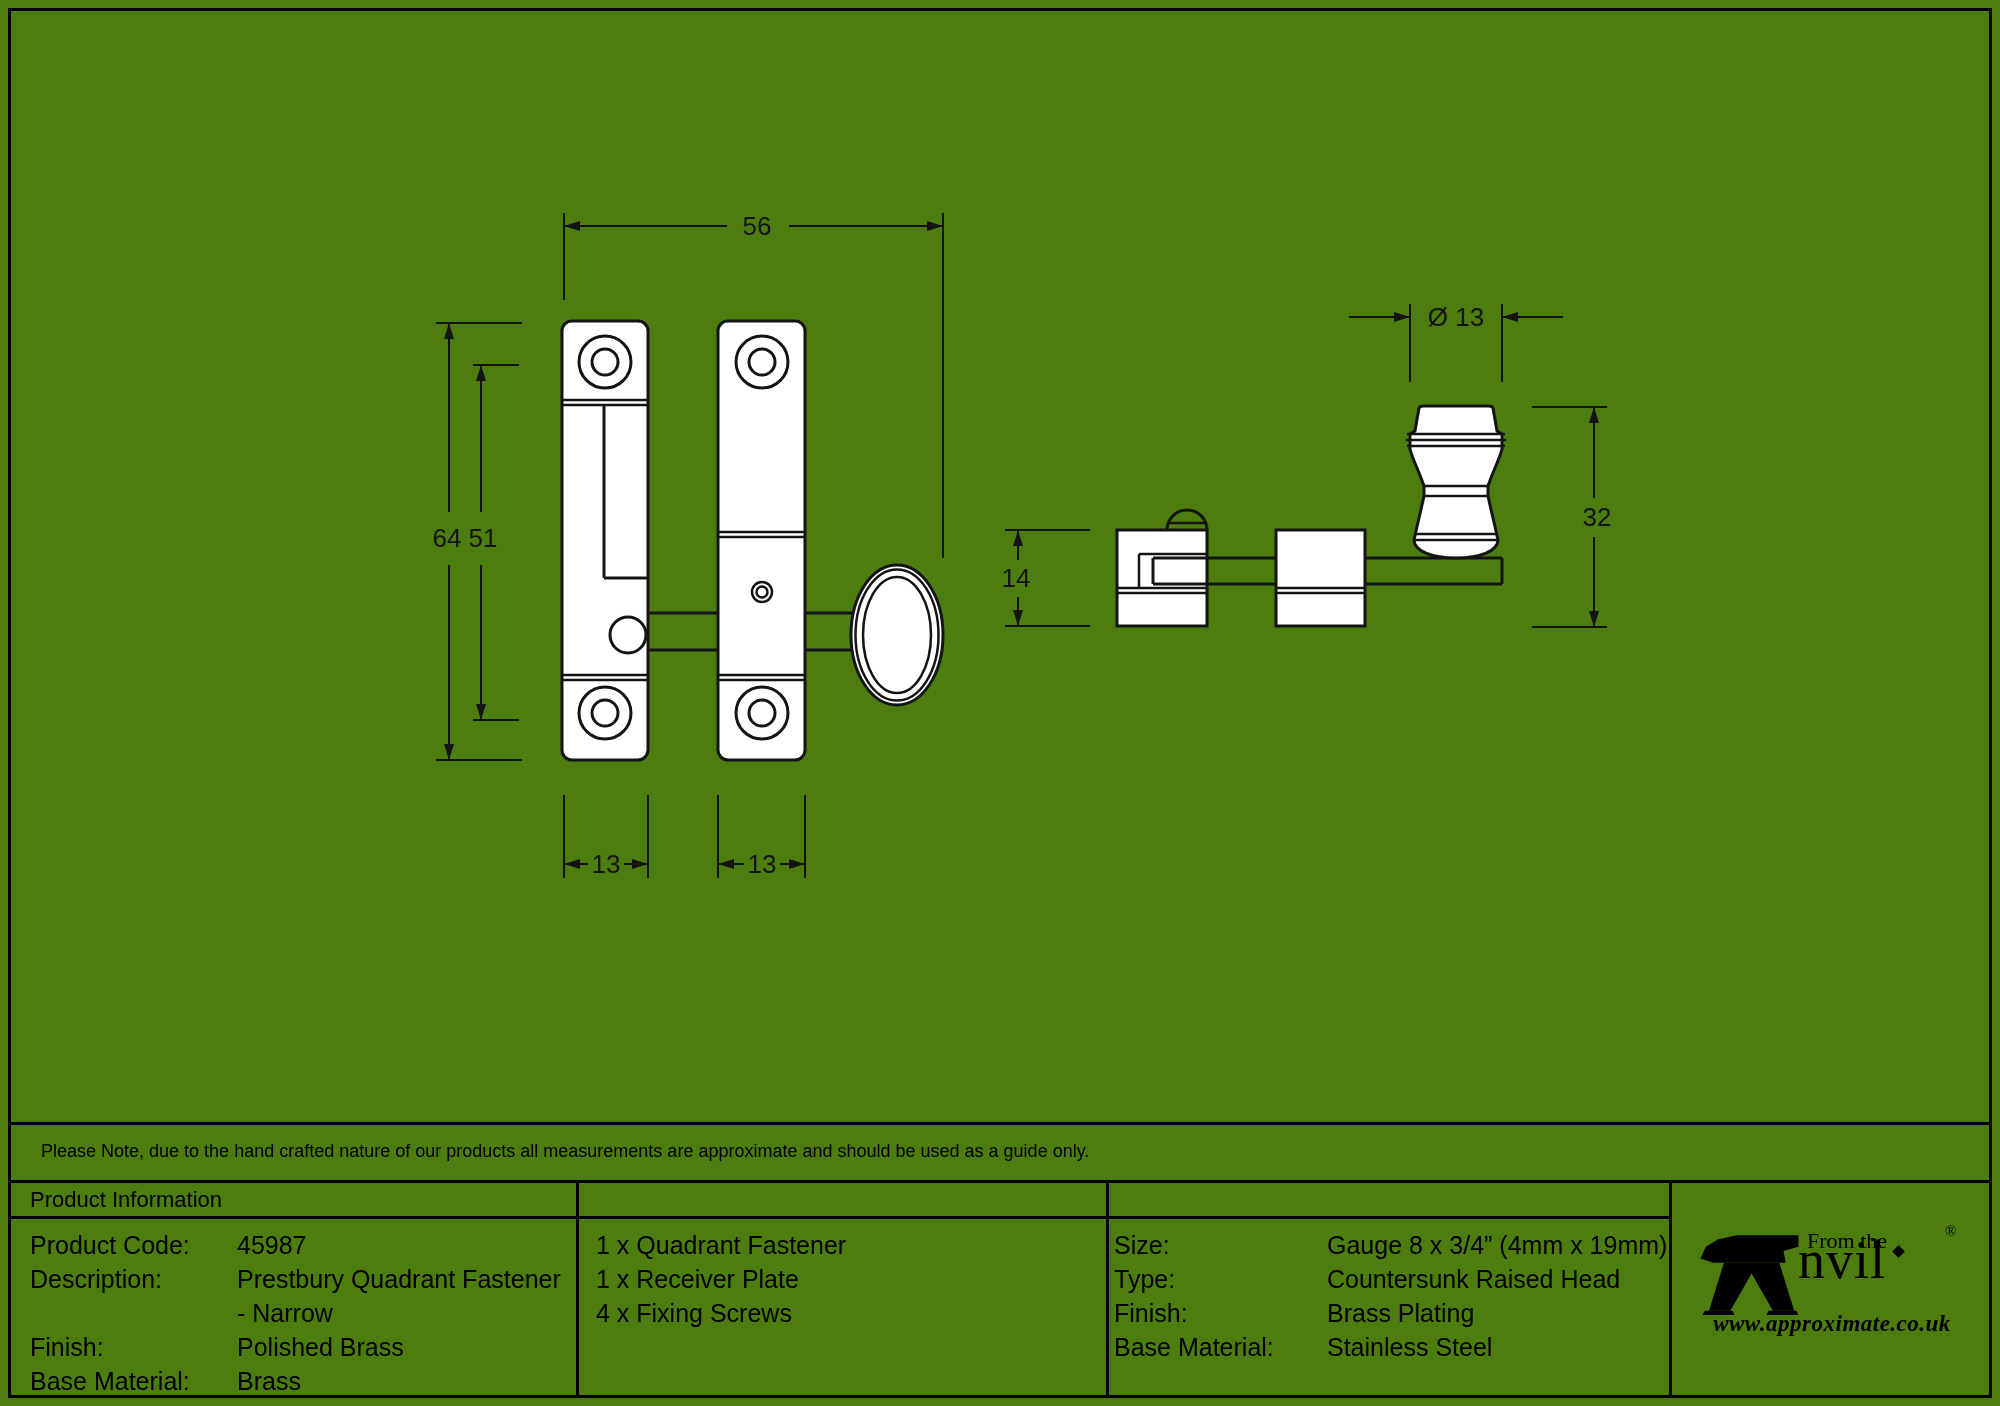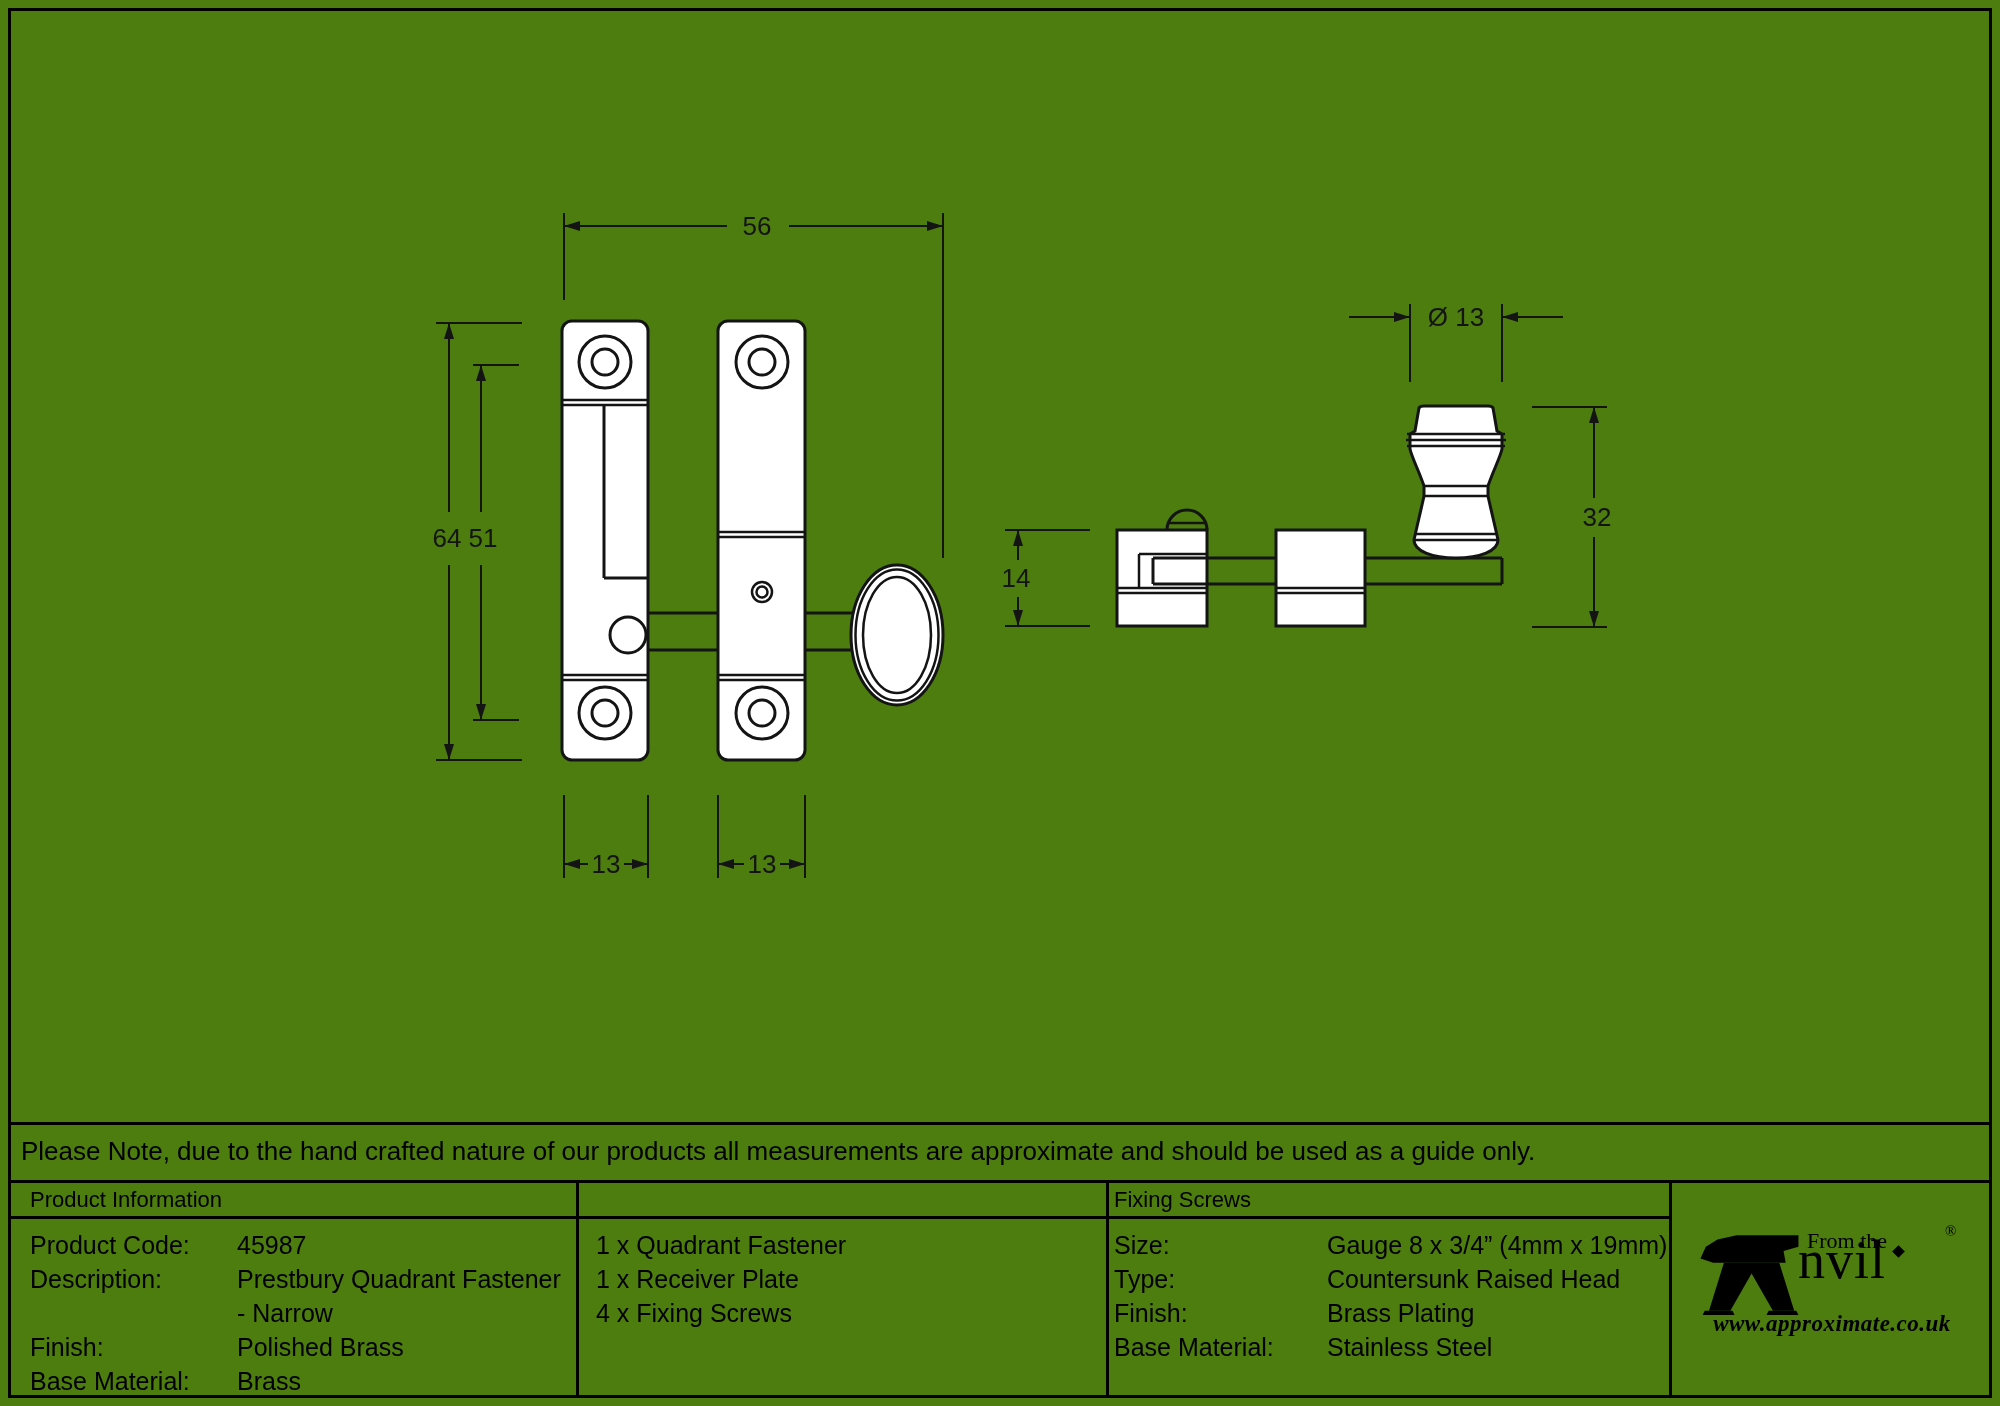--- a/index.html
+++ b/index.html
@@ -3,22 +3,22 @@
 <meta charset="utf-8">
 <style>
   html,body{margin:0;padding:0;background:#fff;}
   #page{position:relative;width:2000px;height:1406px;background:#4d7c0f;overflow:hidden;
         font-family:"Liberation Sans",sans-serif;color:#000;}
   .abs{position:absolute;}
   .line{position:absolute;background:#000;}
   .outer-border{position:absolute;left:8px;top:8px;width:1984px;height:1390px;
                 border:3px solid #000;box-sizing:border-box;}
   svg text{font-family:"Liberation Sans",sans-serif;font-size:26px;fill:#141414;}
-  .note-row{position:absolute;left:2px;top:1125px;width:1608px;height:52px;
-            display:flex;align-items:center;font-size:26px;}
+  .note-row{position:absolute;left:22px;top:1125px;width:1608px;height:52px;
+            display:flex;align-items:center;font-size:18px;}
   .note-row span{padding-left:19px;}
   .hdr{position:absolute;top:1183px;height:33px;display:flex;align-items:center;font-size:22px;}
   .cellrow{position:absolute;height:34px;display:flex;align-items:center;font-size:25px;white-space:nowrap;gap:35px;}
   .lbl1{display:inline-block;width:172px;}
   .lbl3{display:inline-block;width:178px;}
   .logo-box{position:absolute;left:1672px;top:1183px;width:320px;height:212px;}
   .from-the{position:absolute;left:135px;top:45px;font-family:"Liberation Serif",serif;
             font-size:22px;}
   .nvil{position:absolute;left:126px;top:36px;font-family:"Liberation Serif",serif;
         font-size:54px;line-height:82px;letter-spacing:1px;}
@@ -196,21 +196,20 @@
   <div class="line" style="left:8px;top:1216px;width:1661px;height:3px"></div>
   <div class="line" style="left:576px;top:1180px;width:3px;height:218px"></div>
   <div class="line" style="left:1106px;top:1180px;width:3px;height:218px"></div>
   <div class="line" style="left:1669px;top:1180px;width:3px;height:218px"></div>
 
   <div class="note-row">
     <span>Please Note, due to the hand crafted nature of our products all measurements are approximate and should be used as a guide only.</span>
   </div>
 
   <div class="hdr" style="left:30px;width:540px">Product Information</div>
-  <div class="hdr" style="left:1114px;width:540px">Fixing Screws</div>
 
   <div>
     <div class="cellrow" style="left:30px;top:1228px">
       <span class="lbl1">Product Code:</span>
       <span>45987</span>
     </div>
     <div class="cellrow" style="left:30px;top:1262px">
       <span class="lbl1">Description:</span>
       <span>Prestbury Quadrant Fastener</span>
     </div>

